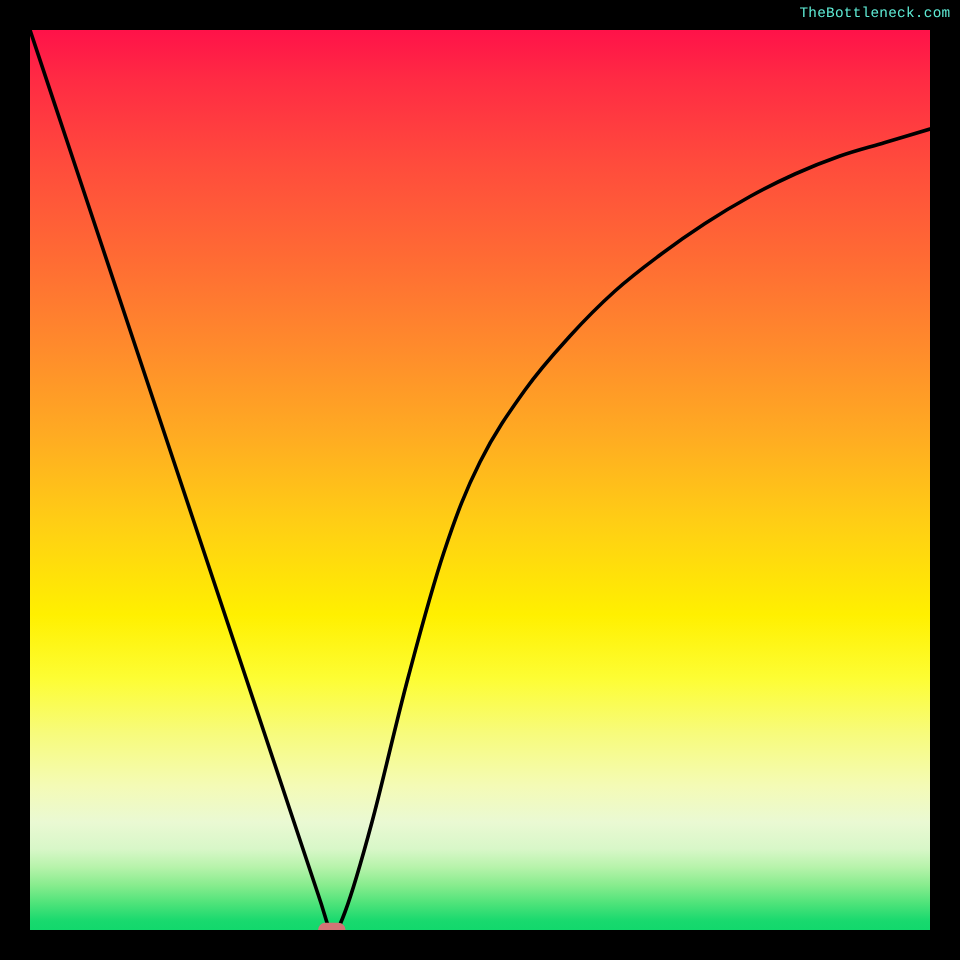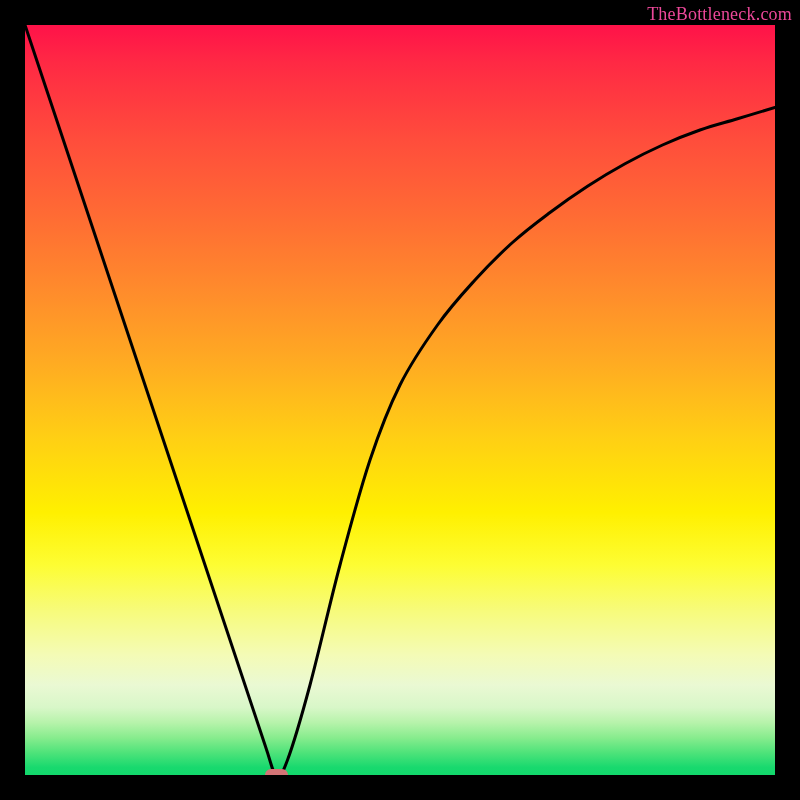--- a/index.html
+++ b/index.html
@@ -49,23 +49,23 @@
   }
   .marker {
     position: absolute;
     background: #d37476;
     border-radius: 999px;
   }
   .watermark {
     position: absolute;
     top: 4px;
     right: 8px;
-    color: #ec4899;
-    font-size: 18px;
-    font-family: Liberation Serif, serif;
+    color: #5eead4;
+    font-size: 12px;
+    font-family: Liberation Mono, monospace;
     letter-spacing: 0.2px;
   }
 </style>
 </head>
 <body>
 
 <div class="frame">
 
   <div class="plot-area">
 

